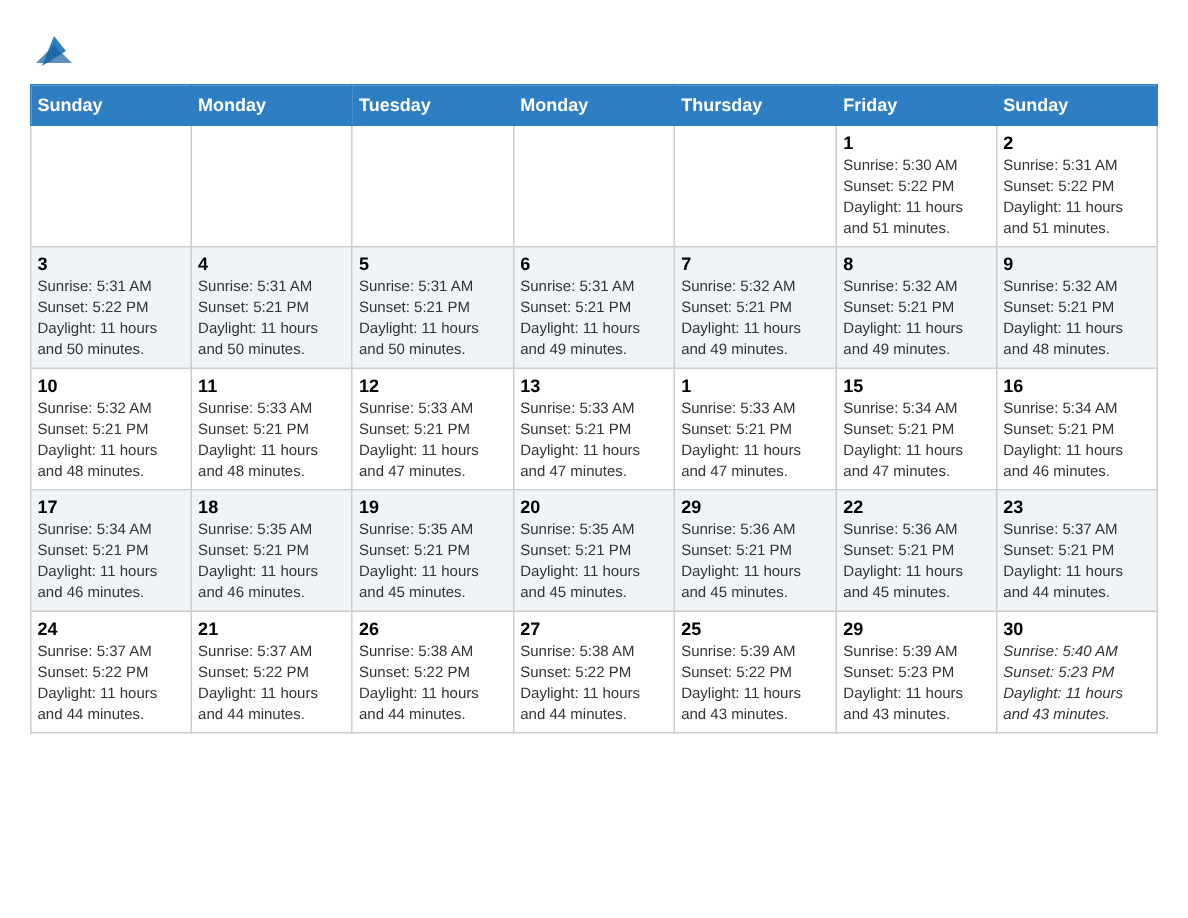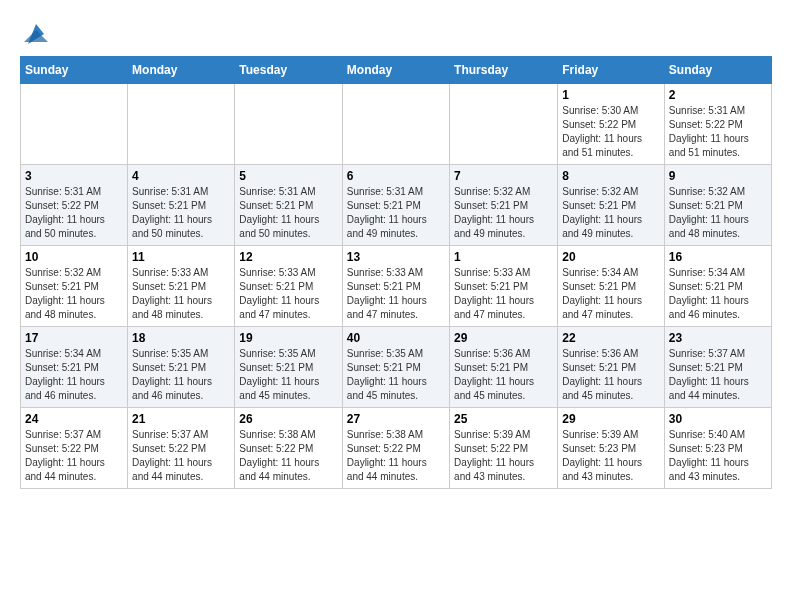--- a/index.html
+++ b/index.html
@@ -214,21 +214,21 @@
 Sunset: 5:21 PM
 Daylight: 11 hours and 47 minutes.</div>
         </td>
         <td>
           <span class="day-num">1</span>
           <div class="day-info" style="white-space: pre-line;">Sunrise: 5:33 AM
 Sunset: 5:21 PM
 Daylight: 11 hours and 47 minutes.</div>
         </td>
         <td>
-          <span class="day-num">20</span>
+          <span class="day-num">15</span>
           <div class="day-info" style="white-space: pre-line;">Sunrise: 5:34 AM
 Sunset: 5:21 PM
 Daylight: 11 hours and 47 minutes.</div>
         </td>
         <td>
           <span class="day-num">16</span>
           <div class="day-info" style="white-space: pre-line;">Sunrise: 5:34 AM
 Sunset: 5:21 PM
 Daylight: 11 hours and 46 minutes.</div>
         </td>
@@ -246,21 +246,21 @@
 Sunset: 5:21 PM
 Daylight: 11 hours and 46 minutes.</div>
         </td>
         <td>
           <span class="day-num">19</span>
           <div class="day-info" style="white-space: pre-line;">Sunrise: 5:35 AM
 Sunset: 5:21 PM
 Daylight: 11 hours and 45 minutes.</div>
         </td>
         <td>
-          <span class="day-num">40</span>
+          <span class="day-num">20</span>
           <div class="day-info" style="white-space: pre-line;">Sunrise: 5:35 AM
 Sunset: 5:21 PM
 Daylight: 11 hours and 45 minutes.</div>
         </td>
         <td>
           <span class="day-num">29</span>
           <div class="day-info" style="white-space: pre-line;">Sunrise: 5:36 AM
 Sunset: 5:21 PM
 Daylight: 11 hours and 45 minutes.</div>
         </td>
@@ -309,19 +309,19 @@
 Daylight: 11 hours and 43 minutes.</div>
         </td>
         <td>
           <span class="day-num">29</span>
           <div class="day-info" style="white-space: pre-line;">Sunrise: 5:39 AM
 Sunset: 5:23 PM
 Daylight: 11 hours and 43 minutes.</div>
         </td>
         <td>
           <span class="day-num">30</span>
-          <div class="day-info" style="white-space: pre-line;">Sunrise: 5:40 AM
+          <div class="day-info" style="white-space: pre-line; font-style: italic;">Sunrise: 5:40 AM
 Sunset: 5:23 PM
 Daylight: 11 hours and 43 minutes.</div>
         </td>
       </tr>
     </tbody>
 </table>
 
 </body></html>

